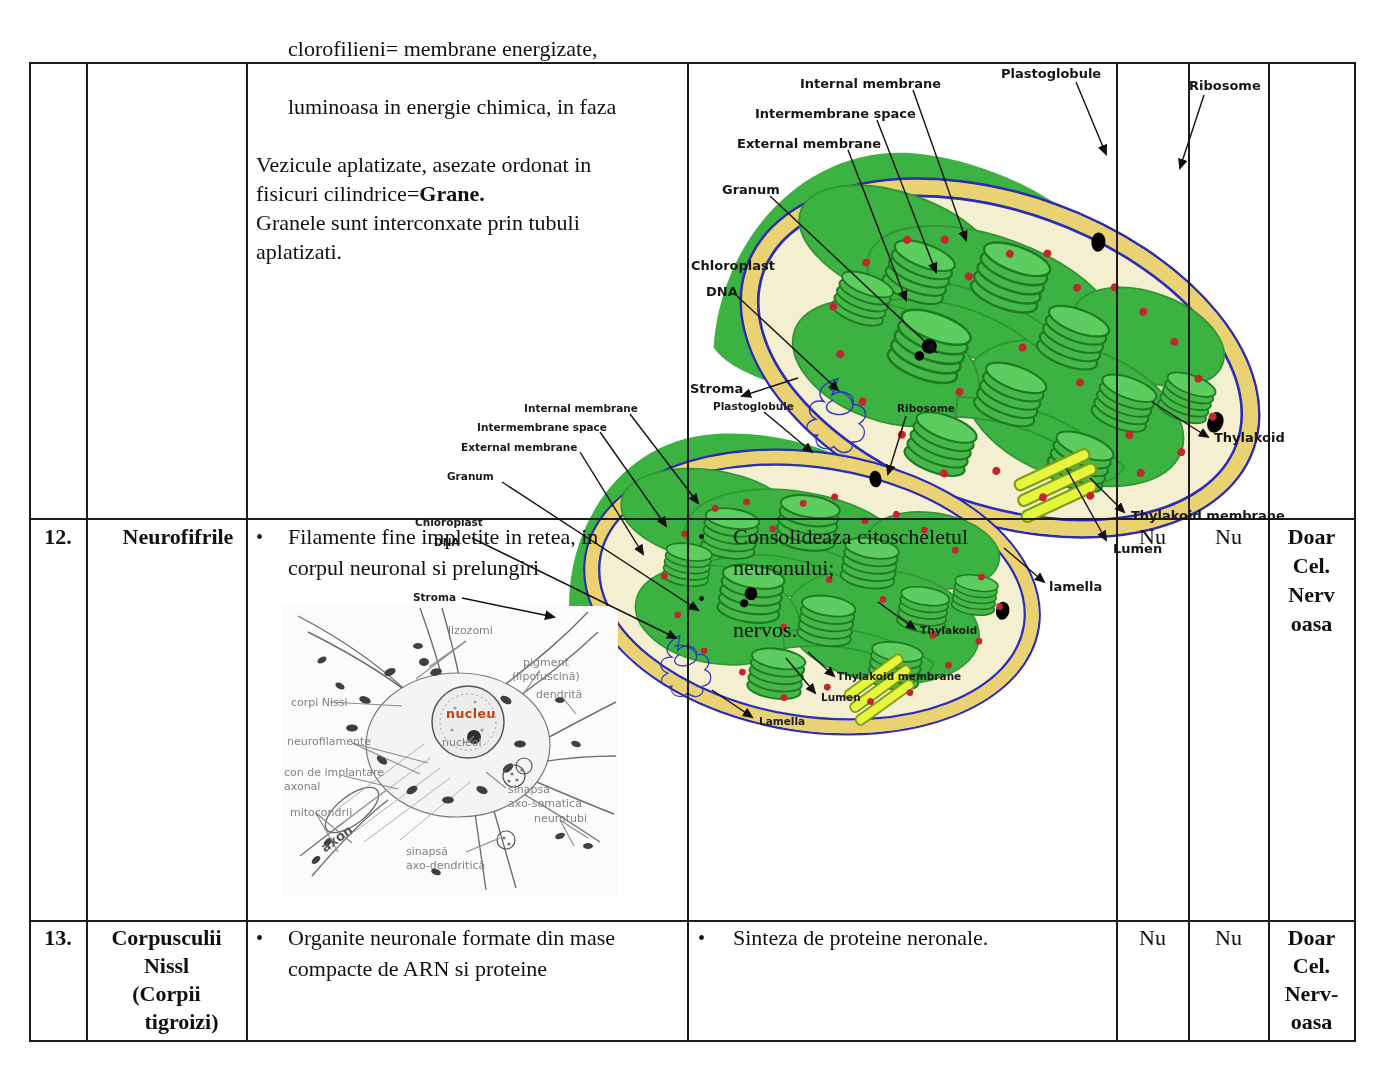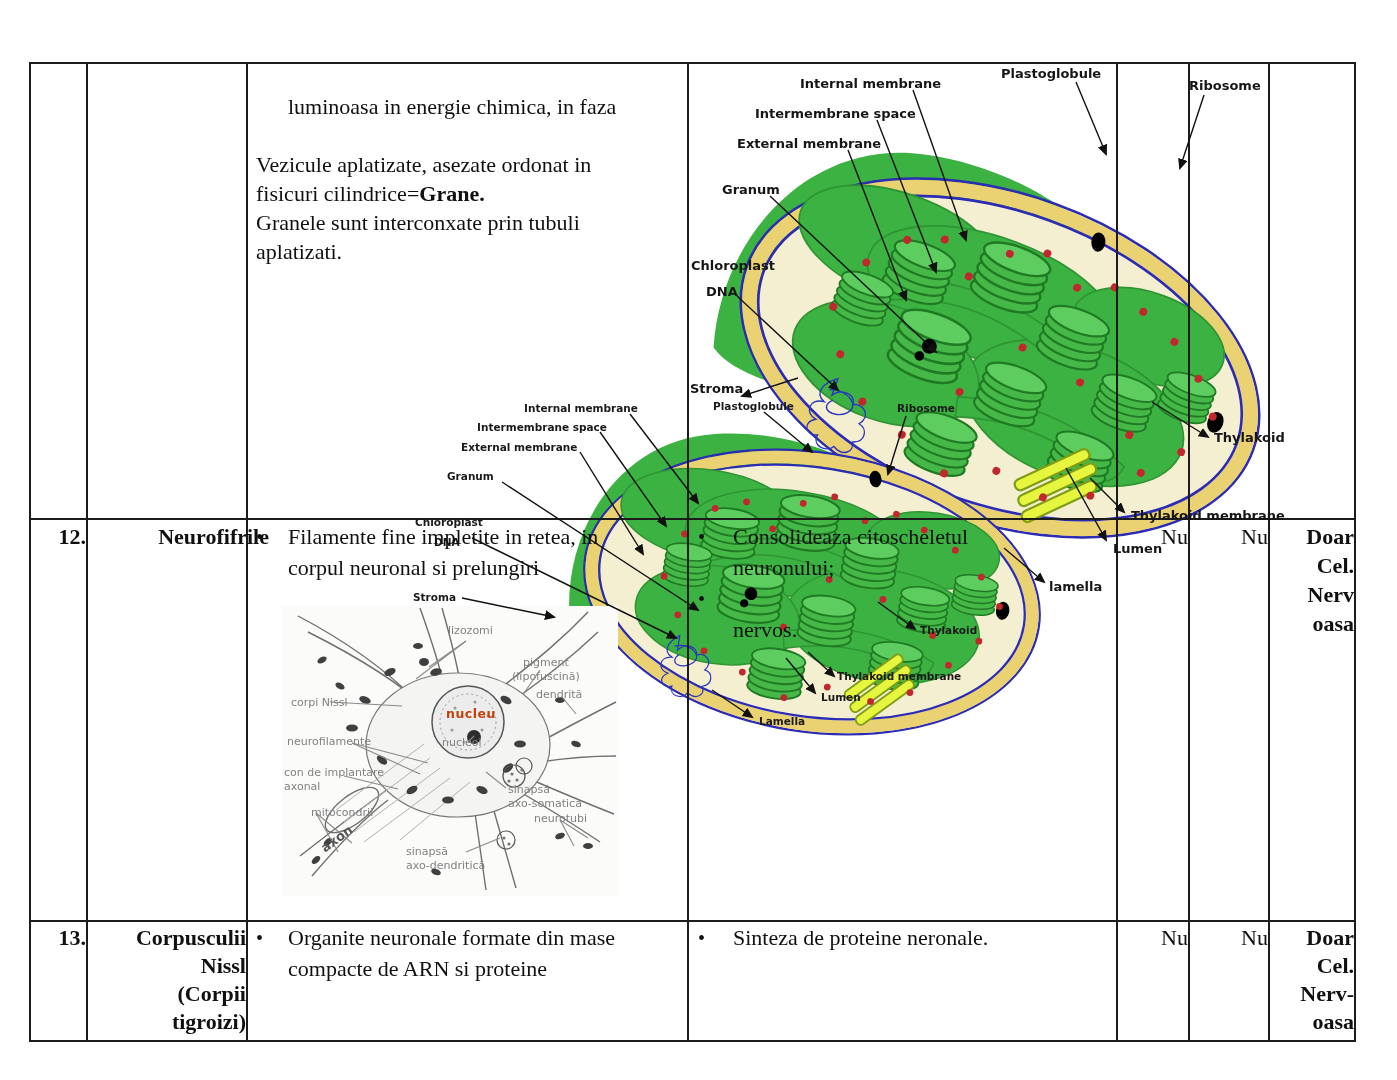--- a/index.html
+++ b/index.html
@@ -7,21 +7,21 @@
         font-family:"Liberation Serif",serif;color:#101010;}
   svg{position:absolute;left:0;top:0;}
   .layer{position:absolute;left:0;top:0;width:1397px;height:1080px;}
   
   .vl,.hl{position:absolute;background:#1c1c1c;}
   .vl{width:2px;height:980px;top:62px;}
   .hl{height:2px;width:1327px;left:29px;}
   
   .t{position:absolute;font-size:22px;line-height:26px;white-space:nowrap;}
   .b{font-weight:bold;}
-  .ctr{text-align:right;white-space:nowrap;}
+  .ctr{text-align:center;white-space:nowrap;}
   .bullet{position:absolute;font-size:20px;}
   
   .lab{position:absolute;white-space:nowrap;font-family:"DejaVu Sans",sans-serif;}
   .lab-lg{font-size:13px;font-weight:600;color:#161616;}
   .lab-sm{font-size:10.5px;font-weight:600;color:#1a1a1a;}
   .lab-nr{font-size:11px;font-weight:500;color:#828282;}
   .lab-nrb{font-size:12.5px;font-weight:bold;color:#c2410c;letter-spacing:.5px;}
   .lab-nrx{font-size:13px;font-weight:bold;color:#555;transform:rotate(-36deg);transform-origin:left top;}
 </style>
 </head>
@@ -306,31 +306,32 @@
       <div class="lab lab-nr" style="left: 448px; top: 624px;">lizozomi</div>
       <div class="lab lab-nr" style="left: 523px; top: 656px;">pigment</div>
       <div class="lab lab-nr" style="left: 512px; top: 670px;">(lipofuscină)</div>
       <div class="lab lab-nr" style="left: 536px; top: 688px;">dendrită</div>
       <div class="lab lab-nr" style="left: 291px; top: 696px;">corpi Nissl</div>
       <div class="lab lab-nrb" style="left: 446px; top: 706px;">nucleu</div>
       <div class="lab lab-nr" style="left: 442px; top: 736px;">nucleol</div>
       <div class="lab lab-nr" style="left: 287px; top: 735px;">neurofilamente</div>
       <div class="lab lab-nr" style="left: 284px; top: 766px;">con de implantare</div>
       <div class="lab lab-nr" style="left: 284px; top: 780px;">axonal</div>
-      <div class="lab lab-nr" style="left: 290px; top: 806px; margin-left: 21px;">mitocondrii</div>
+      <div class="lab lab-nr" style="left: 290px; top: 806px;">mitocondrii</div>
       <div class="lab lab-nrx" style="left: 318px; top: 843px;">axon</div>
       <div class="lab lab-nr" style="left: 508px; top: 783px;">sinapsă</div>
       <div class="lab lab-nr" style="left: 508px; top: 797px;">axo-somatică</div>
       <div class="lab lab-nr" style="left: 534px; top: 812px;">neurotubi</div>
       <div class="lab lab-nr" style="left: 406px; top: 845px;">sinapsă</div>
       <div class="lab lab-nr" style="left: 406px; top: 859px;">axo-dendritică</div>
     </div>
 
   <div class="layer">
 
+    <div class="t" style="left:288px;top:36px">clorofilieni= membrane energizate,</div>
     <div class="t" style="left:288px;top:94px">luminoasa in energie chimica, in faza</div>
     <div class="t" style="left:256px;top:152px">Vezicule aplatizate, asezate ordonat in</div>
     <div class="t" style="left:256px;top:181px"><span>fisicuri cilindrice=</span><span class="b">Grane.</span></div>
     <div class="t" style="left:256px;top:210px">Granele sunt interconxate prin tubuli</div>
     <div class="t" style="left:256px;top:239px">aplatizati.</div>
 
     <div class="t b ctr" style="left:30px;top:524px;width:56px">12.</div>
     <div class="t b ctr" style="left:87px;top:524px;width:182px">Neurofifrile</div>
     <span class="bullet" style="left:256px;top:526px">•</span>
     <div class="t" style="left:288px;top:524px">Filamente fine impletite in retea, in</div>
@@ -344,21 +345,21 @@
     <div class="t ctr" style="left:1189px;top:524px;width:79px">Nu</div>
     <div class="t b ctr" style="left:1269px;top:524px;width:85px">Doar</div>
     <div class="t b ctr" style="left:1269px;top:553px;width:85px">Cel.</div>
     <div class="t b ctr" style="left:1269px;top:582px;width:85px">Nerv</div>
     <div class="t b ctr" style="left:1269px;top:611px;width:85px">oasa</div>
 
     <div class="t b ctr" style="left:30px;top:925px;width:56px">13.</div>
     <div class="t b ctr" style="left:87px;top:925px;width:159px">Corpusculii</div>
     <div class="t b ctr" style="left:87px;top:953px;width:159px">Nissl</div>
     <div class="t b ctr" style="left:87px;top:981px;width:159px">(Corpii</div>
-    <div class="t b ctr" style="left:87px;top:1009px;width:159px">tigroizi)</div>
+    <div class="t b ctr" style="left:102px;top:1009px;width:159px">tigroizi)</div>
     <span class="bullet" style="left:256px;top:927px">•</span>
     <div class="t" style="left:288px;top:925px">Organite neuronale formate din mase</div>
     <div class="t" style="left:288px;top:956px">compacte de ARN si proteine</div>
     <span class="bullet" style="left:698px;top:927px">•</span>
     <div class="t" style="left:733px;top:925px">Sinteza de proteine  neronale.</div>
     <div class="t ctr" style="left:1117px;top:925px;width:71px">Nu</div>
     <div class="t ctr" style="left:1189px;top:925px;width:79px">Nu</div>
     <div class="t b ctr" style="left:1269px;top:925px;width:85px">Doar</div>
     <div class="t b ctr" style="left:1269px;top:953px;width:85px">Cel.</div>
     <div class="t b ctr" style="left:1269px;top:981px;width:85px">Nerv-</div>

